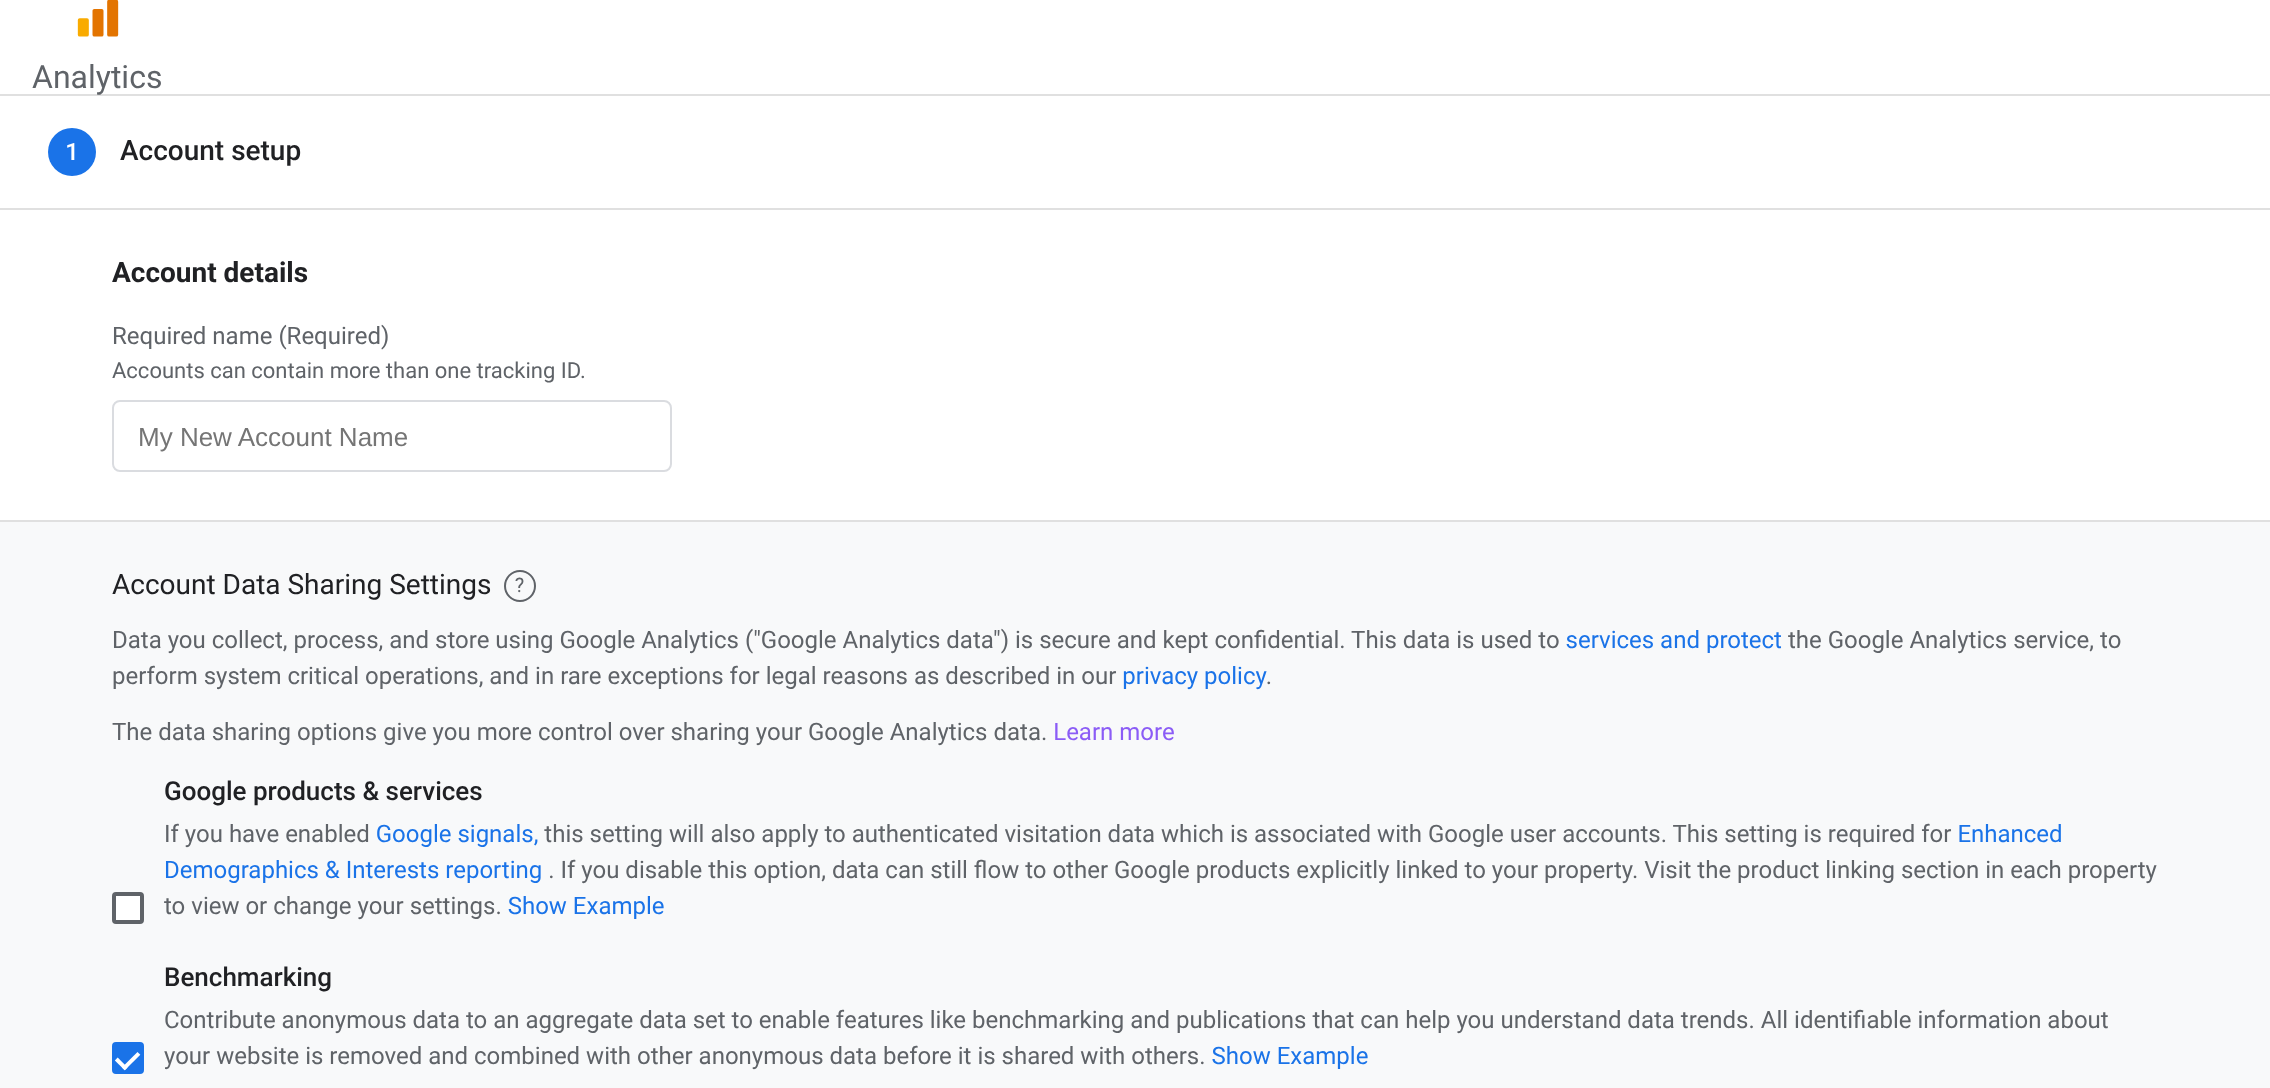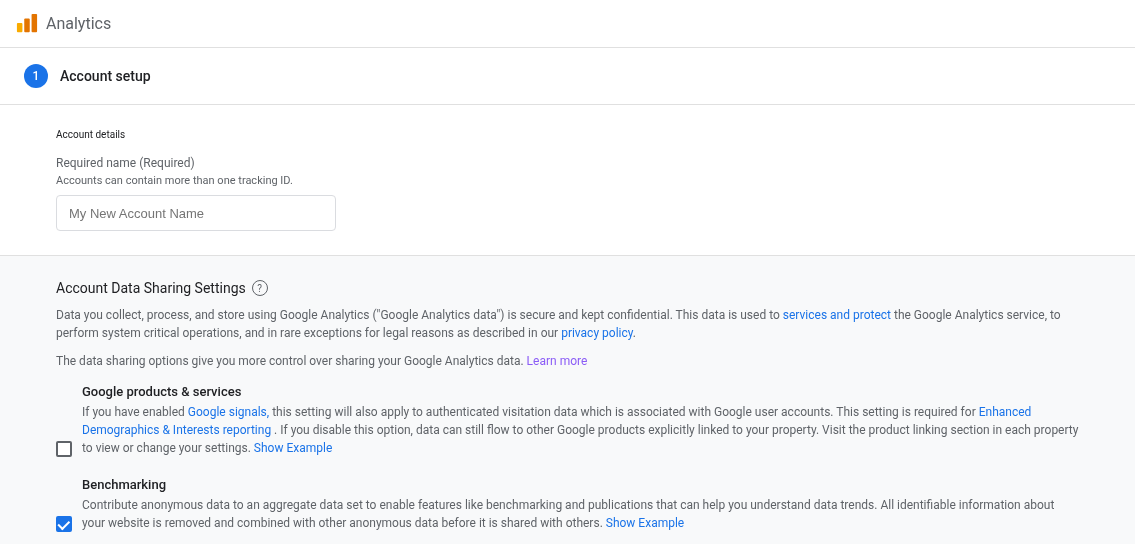--- a/index.html
+++ b/index.html
@@ -14,20 +14,21 @@
       align-items: center;
       padding: 0 16px;
       height: 48px;
       background: #fff;
       border-bottom: 1px solid #e0e0e0;
     }
     .header-logo {
       display: flex;
       align-items: center;
       gap: 8px;
+      flex-direction: column;
     }
     .analytics-icon {
       width: 22px;
       height: 22px;
     }
     .header-title {
       font-size: 16px;
       color: #5f6368;
       font-weight: 400;
     }
@@ -61,22 +62,22 @@
       font-size: 14px;
       font-weight: 500;
       color: #202124;
     }
     .form-section {
       padding: 24px 56px;
       border-bottom: 1px solid #e0e0e0;
       background: #fff;
     }
     .subsection-title {
-      font-size: 10px;
-      font-weight: 400;
+      font-size: 14px;
+      font-weight: 700;
       color: #202124;
       margin-bottom: 16px;
     }
     .field-label {
       font-size: 12px;
       color: #5f6368;
       margin-bottom: 4px;
     }
     .field-hint {
       font-size: 11px;

